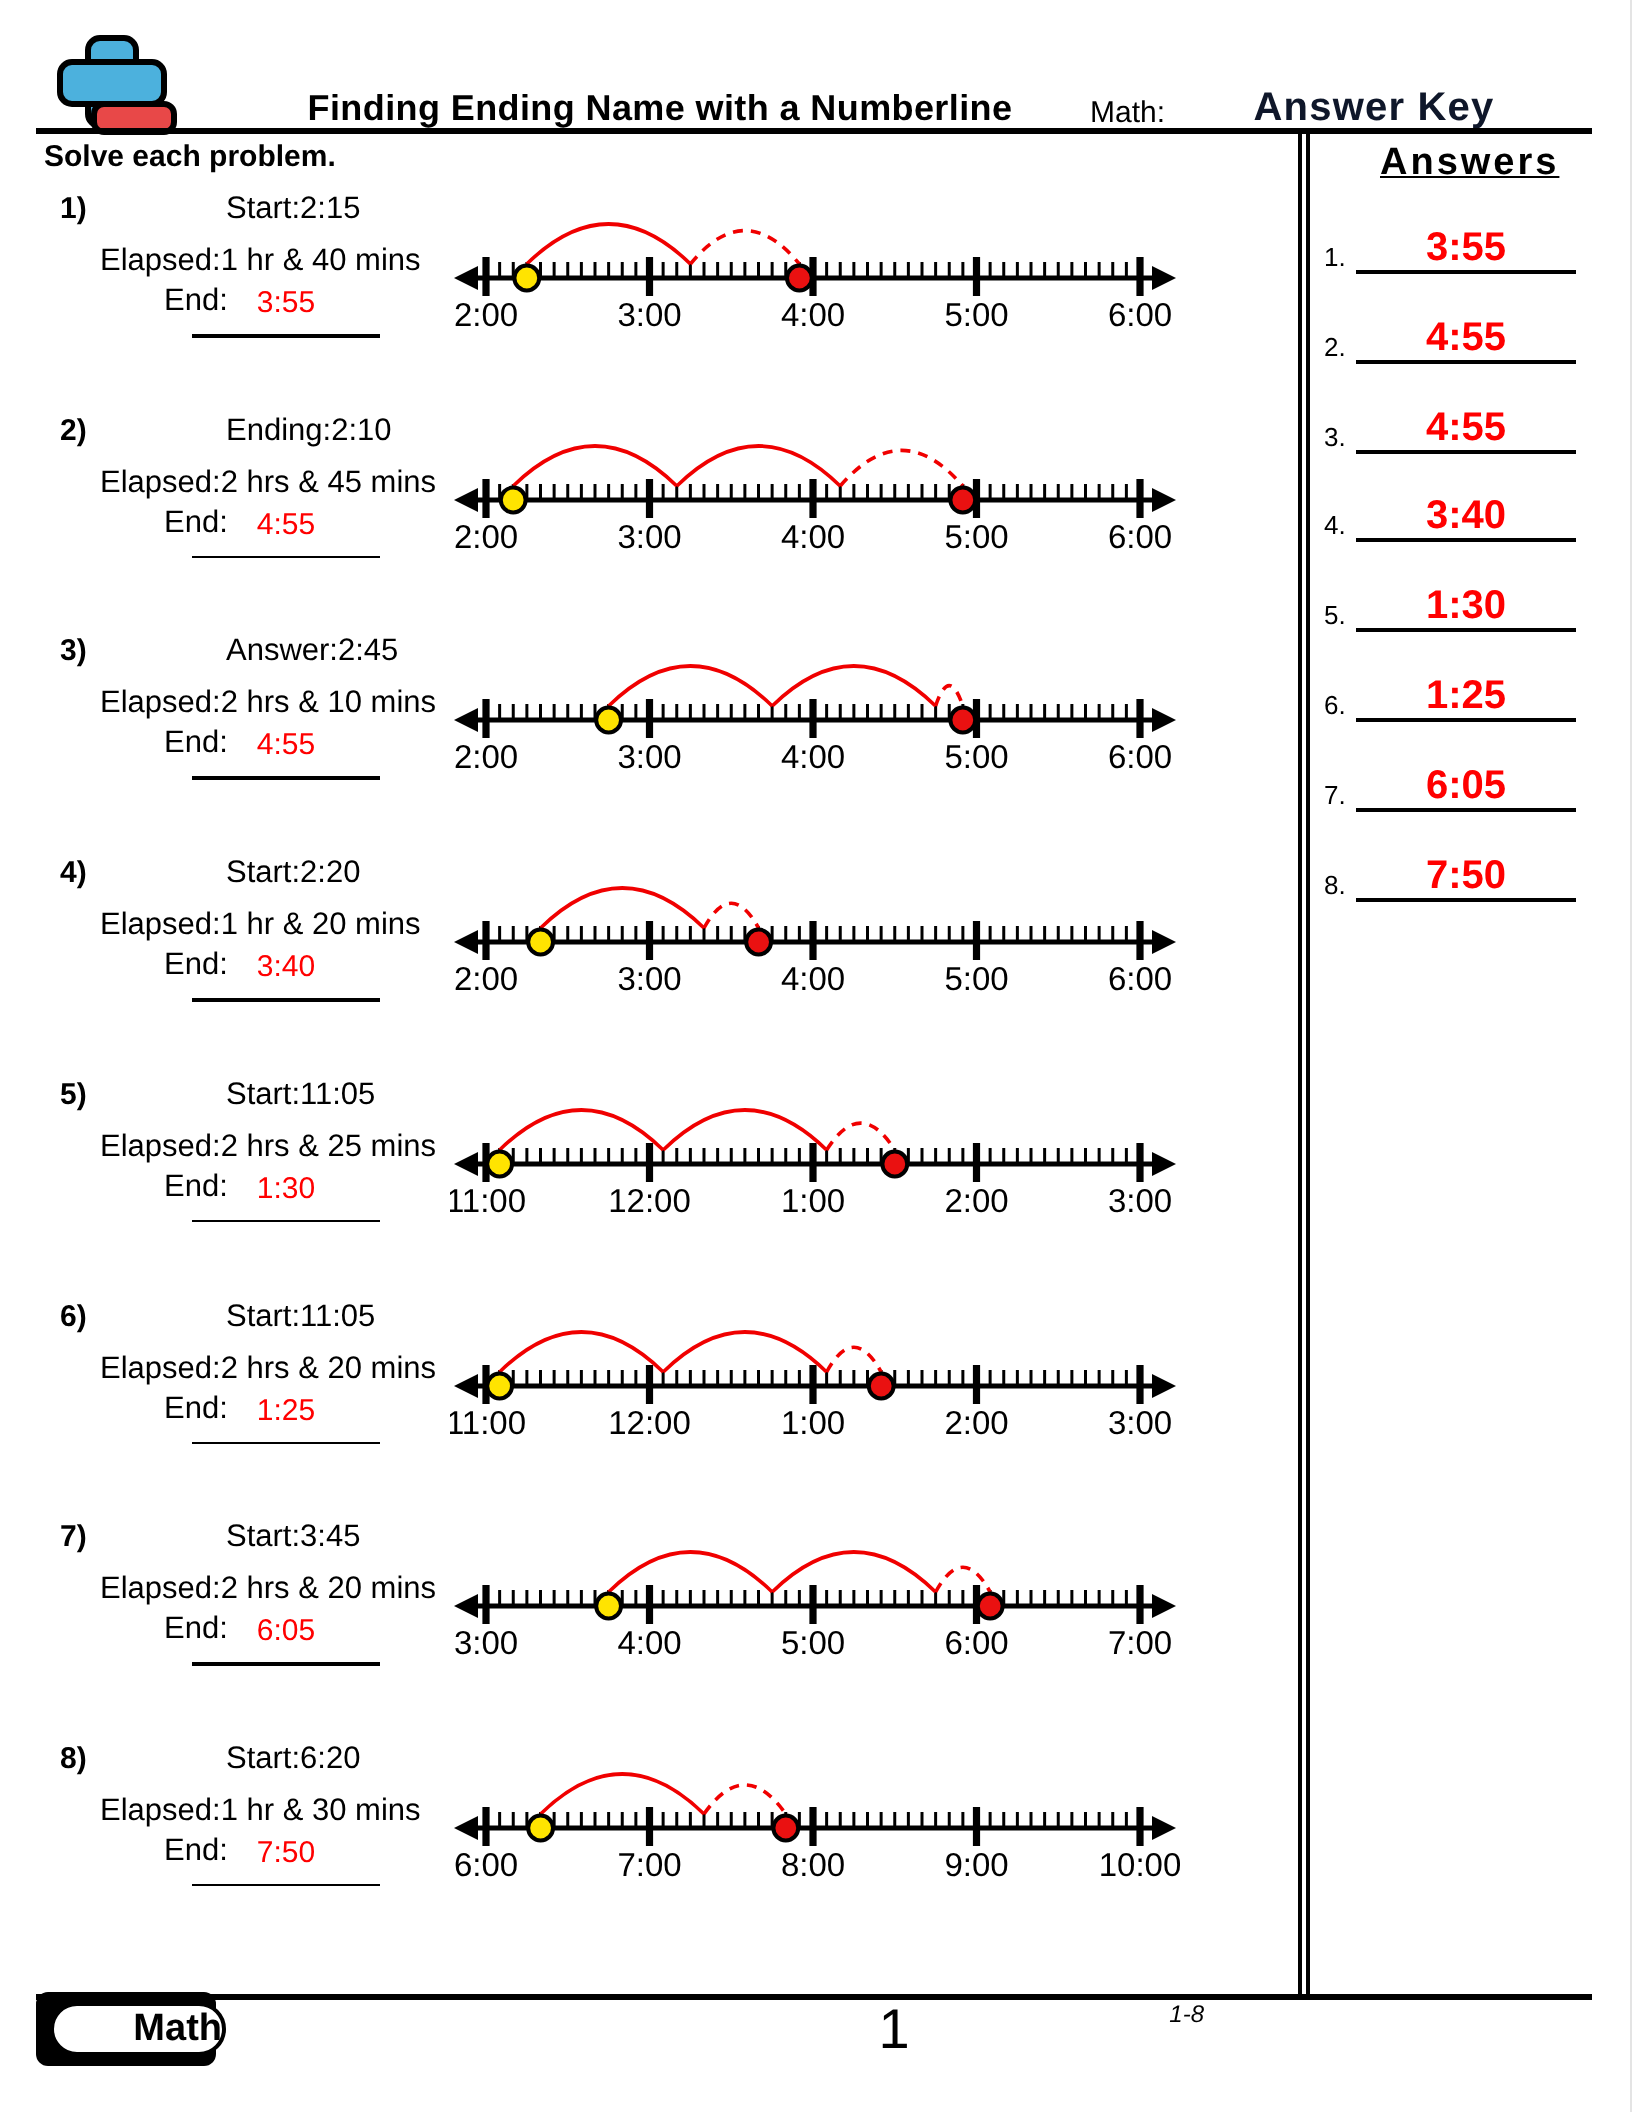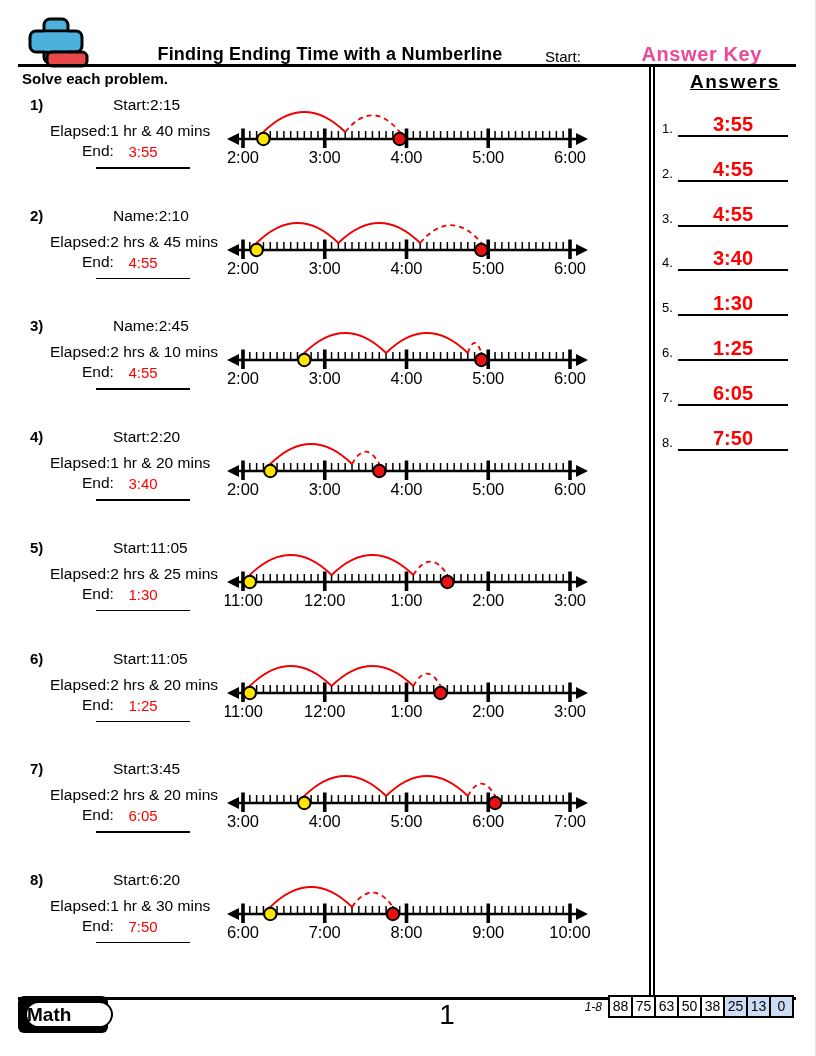--- a/index.html
+++ b/index.html
@@ -7,22 +7,22 @@
   .page {
     position:relative; width:816px; height:1056px; background:#fff;
     font-family:"Liberation Sans", sans-serif; color:#000; overflow:hidden;
     border-right:1px solid #e4e4e4;
   }
   
   .logo { position:absolute; left:27px; top:16px; }
   .page-title { position:absolute; left:150px; top:44px; width:360px; text-align:center;
     font-size:18px; font-weight:bold; letter-spacing:0.2px; }
   .name-label { position:absolute; left:545px; top:48px; font-size:15px; }
-  .answer-key { position:absolute; left:612px; top:43px; width:150px; text-align:right;
-    font-size:20px; font-weight:bold; color:#ec4899; letter-spacing:0.6px; }
+  .answer-key { position:absolute; left:612px; top:43px; width:150px; text-align:center;
+    font-size:20px; font-weight:bold; color:#0f172a; letter-spacing:0.6px; }
   .header-rule { position:absolute; left:18px; top:64px; width:778px; height:3px; background:#000; }
   .instruction { position:absolute; left:22px; top:70px; font-size:15px; font-weight:bold; }
   
   .vrule { position:absolute; top:65px; height:933px; width:2px; background:#000; }
   .vrule.v1 { left:649px; } .vrule.v2 { left:653px; }
   
   .answers-panel { position:absolute; left:654px; top:65px; width:168px; height:933px; }
   .answers-title { position:absolute; left:36px; top:6px; font-size:19px; font-weight:bold;
     text-decoration:underline; letter-spacing:1.5px; }
   .answer-row { position:absolute; left:0; width:162px; height:24px; }
@@ -38,21 +38,21 @@
   .p-end { position:absolute; left:82px; top:48px; font-size:15.5px; }
   .p-answer { position:absolute; left:96px; top:49px; width:94px; text-align:center;
     font-size:15px; color:#f00; }
   .p-line { position:absolute; left:96px; top:73px; width:94px; height:1.6px; background:#000; }
   .p-svg { position:absolute; left:225px; top:8px; }
   
   .footer-rule { position:absolute; left:18px; top:997px; width:778px; height:2.5px; background:#000; }
   .math-badge { position:absolute; left:18px; top:996px; width:90px; height:37px;
     background:#000; border-radius:6px; }
   .math-pill { position:absolute; left:7px; top:5px; width:88px; height:27px; background:#fff;
-    border:2.5px solid #000; border-radius:14px; text-align:left;
+    border:2.5px solid #000; border-radius:14px; text-align:right;
     font-size:19px; font-weight:bold; line-height:23px; }
   .site-url { position:absolute; left:113px; top:1006px; font-size:15px; }
   .page-number { position:absolute; left:400px; top:999px; width:94px; text-align:center; font-size:28px; }
   .score-label { position:absolute; left:556px; top:1000px; width:46px; text-align:right; font-size:12px;font-style:italic; }
   .score-table { position:absolute; left:610px; top:995px; display:flex; }
   .score-cell { width:25px; height:23px; border:2px solid #000; margin-left:-2px;
     font-size:14px; text-align:center; line-height:19px; background:#fff; }
   .score-cell.shaded { background:#ccdcf5; }
   .nl-label { font-size:16.5px; }
 </style>
@@ -62,22 +62,22 @@
 <div class="page">
 
   <svg class="logo" width="66" height="52" viewBox="0 0 66 52">
     <g stroke="#000" stroke-width="3" fill="#4cb1dd">
       <rect x="17" y="3" width="24" height="44" rx="6"></rect>
       <rect x="3" y="15" width="52" height="21" rx="6"></rect>
     </g>
     <rect x="17.5" y="16.5" width="23" height="18" fill="#4cb1dd" stroke="none"></rect>
     <rect x="20" y="36" width="40" height="14" rx="5" fill="#e84848" stroke="#000" stroke-width="3"></rect>
   </svg>
-  <div class="page-title">Finding Ending Time with a Numberline</div>
-  <div class="name-label">Start:</div>
+  <div class="page-title">Finding Ending Name with a Numberline</div>
+  <div class="name-label">Math:</div>
   <div class="answer-key">Answer Key</div>
   <div class="header-rule"></div>
   <div class="instruction">Solve each problem.</div>
 
   <div class="vrule v1"></div>
   <div class="vrule v2"></div>
 
   <aside class="answers-panel">
     <div class="answers-title">Answers</div>
     <div id="answers-list">
@@ -191,21 +191,21 @@
           <line x1="345" y1="26.5" x2="345" y2="46" stroke="#000" stroke-width="3.6"></line>
           <text class="nl-label" x="345" y="61" text-anchor="middle">6:00</text>
           <path d="M 38.4 30 Q 79.3 -10.0 120.2 30" fill="none" stroke="#f00000" stroke-width="1.8"></path>
           <path d="M 120.2 30 Q 147.4 -3.4 174.7 30" fill="none" stroke="#f00000" stroke-width="1.8" stroke-dasharray="5,4"></path>
           <circle cx="38.4" cy="37" r="6.2" fill="#ffe400" stroke="#000" stroke-width="2"></circle>
           <circle cx="174.7" cy="37" r="6.2" fill="#ea1111" stroke="#000" stroke-width="2"></circle>
         </svg>
       </section>
       <section class="problem" style="top: 204.7px;">
     <span class="p-num">2)</span>
-    <span class="p-start">Name:2:10</span>
+    <span class="p-start">Ending:2:10</span>
     <span class="p-elapsed">Elapsed:2 hrs &amp; 45 mins</span>
     <span class="p-end">End:</span>
     <span class="p-answer">4:55</span>
     <span class="p-line"></span>
   <svg class="p-svg" width="365" height="68" viewBox="0 0 365 68">
           <line x1="8" y1="37" x2="357" y2="37" stroke="#000" stroke-width="2.6"></line>
           <polygon points="2,37 14,31 14,43" fill="#000"></polygon>
           <polygon points="363,37 351,31 351,43" fill="#000"></polygon>
           <line x1="18" y1="26.5" x2="18" y2="46" stroke="#000" stroke-width="3.6"></line>
           <text class="nl-label" x="18" y="61" text-anchor="middle">2:00</text>
@@ -263,21 +263,21 @@
           <text class="nl-label" x="345" y="61" text-anchor="middle">6:00</text>
           <path d="M 31.6 30 Q 72.5 -10.0 113.4 30" fill="none" stroke="#f00000" stroke-width="1.8"></path>
           <path d="M 113.4 30 Q 154.3 -10.0 195.1 30" fill="none" stroke="#f00000" stroke-width="1.8"></path>
           <path d="M 195.1 30 Q 225.8 -5.6 256.4 30" fill="none" stroke="#f00000" stroke-width="1.8" stroke-dasharray="5,4"></path>
           <circle cx="31.6" cy="37" r="6.2" fill="#ffe400" stroke="#000" stroke-width="2"></circle>
           <circle cx="256.4" cy="37" r="6.2" fill="#ea1111" stroke="#000" stroke-width="2"></circle>
         </svg>
       </section>
       <section class="problem" style="top: 315.4px;">
     <span class="p-num">3)</span>
-    <span class="p-start">Name:2:45</span>
+    <span class="p-start">Answer:2:45</span>
     <span class="p-elapsed">Elapsed:2 hrs &amp; 10 mins</span>
     <span class="p-end">End:</span>
     <span class="p-answer">4:55</span>
     <span class="p-line"></span>
   <svg class="p-svg" width="365" height="68" viewBox="0 0 365 68">
           <line x1="8" y1="37" x2="357" y2="37" stroke="#000" stroke-width="2.6"></line>
           <polygon points="2,37 14,31 14,43" fill="#000"></polygon>
           <polygon points="363,37 351,31 351,43" fill="#000"></polygon>
           <line x1="18" y1="26.5" x2="18" y2="46" stroke="#000" stroke-width="3.6"></line>
           <text class="nl-label" x="18" y="61" text-anchor="middle">2:00</text>
@@ -699,24 +699,14 @@
         </svg>
       </section>
     </main>
 
   <div class="footer-rule"></div>
   <div class="math-badge">
     <div class="math-pill">Math</div>
   </div>
   <div class="page-number">1</div>
   <div class="score-label">1-8</div>
-  <div class="score-table" id="score-table">
-      <div class="score-cell">88</div>
-      <div class="score-cell">75</div>
-      <div class="score-cell">63</div>
-      <div class="score-cell">50</div>
-      <div class="score-cell">38</div>
-      <div class="score-cell shaded">25</div>
-      <div class="score-cell shaded">13</div>
-      <div class="score-cell shaded">0</div>
-    </div>
 
 </div>
 
 </body></html>

